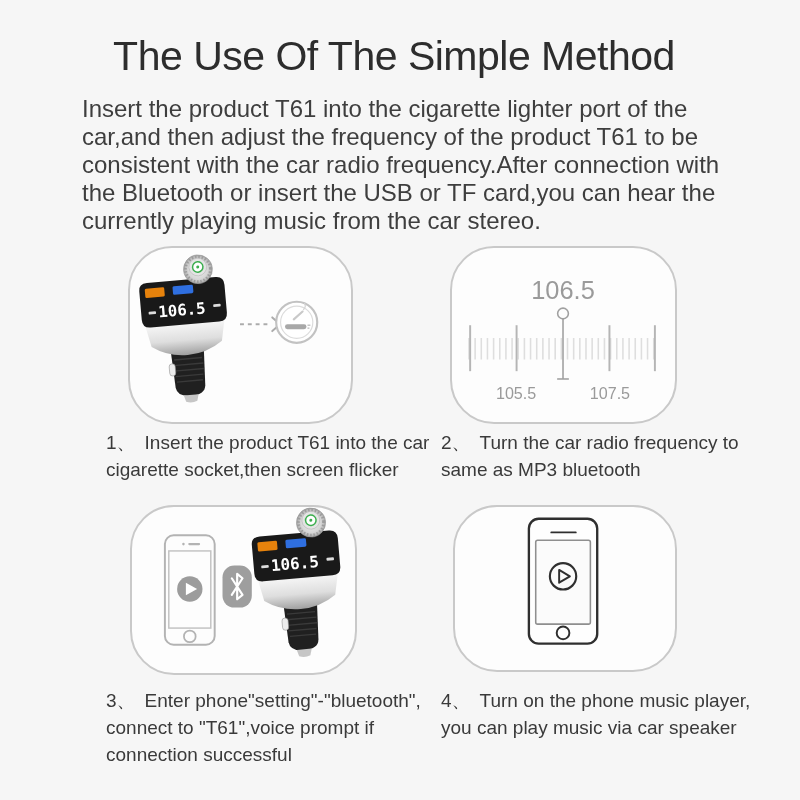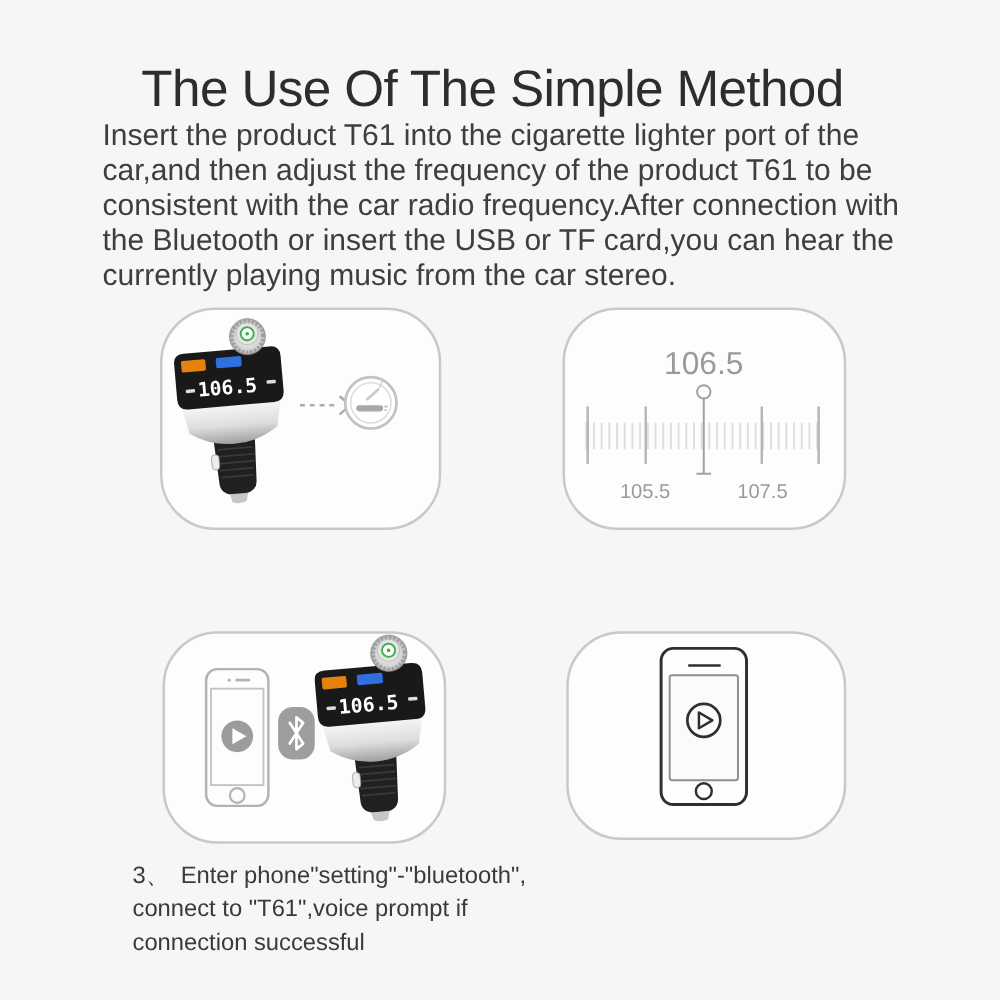--- a/index.html
+++ b/index.html
@@ -6,21 +6,21 @@
   body {
     width:800px; height:800px;
     background:#f6f6f6;
     font-family:"Liberation Sans", sans-serif;
     color:#3a3a3a;
   }
   .page { position:relative; width:800px; height:800px; overflow:hidden; background:#f6f6f6; }
 
   .title {
     position:absolute; left:0; right:12px; top:30px;
-    margin:18px; text-align:center;
+    margin:3px; text-align:center;
     font-size:41px; font-weight:400; letter-spacing:-0.5px;
     color:#2d2d2d;
   }
   .intro {
     position:absolute; left:82px; top:95px; width:642px;
     margin:0; font-size:24px; line-height:28px; color:#3e3e3e;
   }
 
   .panel {
     position:absolute; box-sizing:border-box;
@@ -214,18 +214,21 @@
       <line x1="98" y1="26" x2="123" y2="26" stroke="#2f2f2f" stroke-width="2" stroke-linecap="round"></line>
       <rect x="82" y="34" width="56" height="86" rx="2" fill="#fbfbfb" stroke="#8f8f8f" stroke-width="1.6"></rect>
       <g>
         <circle cx="110" cy="71" r="13.5" fill="none" stroke="#2f2f2f" stroke-width="2.2"></circle>
         <path d="M106,64.5 L117,71 L106,77.5 Z" fill="none" stroke="#2f2f2f" stroke-width="2" stroke-linejoin="round"></path>
       </g>
       <circle cx="110" cy="129" r="6.5" fill="none" stroke="#2f2f2f" stroke-width="2"></circle>
     </svg>
   </div>
 
-
+  <p class="caption" id="caption-1"><span class="step-num">1、</span><span>Insert the product T61 into the car cigarette socket,then screen flicker</span></p>
+
+  <p class="caption" id="caption-2"><span class="step-num">2、</span><span>Turn the car radio frequency to same as MP3 bluetooth</span></p>
 
   <p class="caption" id="caption-3"><span class="step-num">3、</span><span>Enter phone"setting"-"bluetooth", connect to "T61",voice prompt if connection successful</span></p>
 
+  <p class="caption" id="caption-4"><span class="step-num">4、</span><span>Turn on the phone music player, you can play music via car speaker</span></p>
 
 </div>
 
 </body></html>

